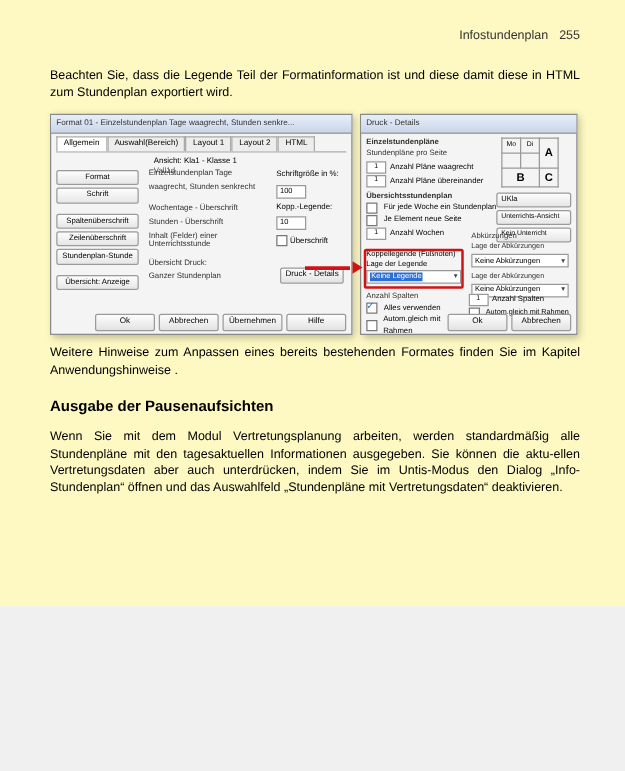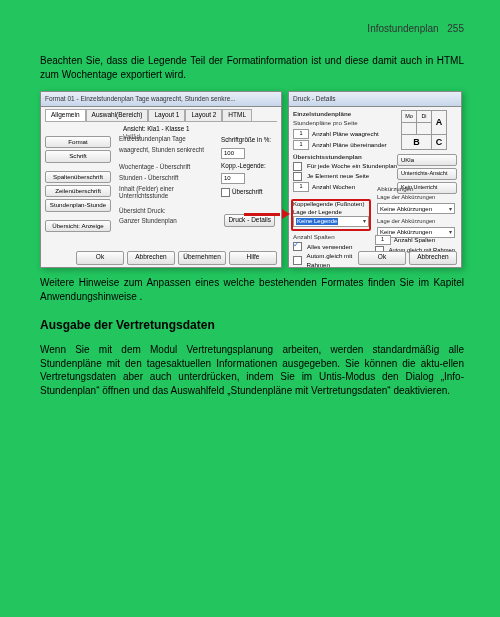--- a/index.html
+++ b/index.html
@@ -5,22 +5,22 @@
   body {
     margin: 0;
     padding: 0;
     background: #f0f0f0;
     font-family: Arial, Helvetica, sans-serif;
     display: flex;
     justify-content: center;
   }
   .page {
     width: 500px;
-    height: 617px;
-    background: #22c55e;
+    height: 485px;
+    background: #fef9c3;
     position: relative;
     box-sizing: border-box;
     padding: 24px 36px 24px 40px;
     font-size: 10px;
     color: #000;
     line-height: 1.35;
   }
   .header-right {
     position: absolute;
     top: 22px;
@@ -295,21 +295,21 @@
 </style>
 </head>
 <body>
 
 <div class="page">
   <div class="header-right">
     <span>Infostundenplan</span>
     <span class="page-num">255</span>
   </div>
 
-  <p class="para first">Beachten Sie, dass die Legende Teil der Formatinformation ist und diese damit auch in HTML zum Wochentage exportiert wird.</p>
+  <p class="para first">Beachten Sie, dass die Legende Teil der Formatinformation ist und diese damit diese in HTML zum Stundenplan exportiert wird.</p>
 
   <div class="screenshot-wrap">
 
     <div class="dlg dlg-left">
       <div class="dlg-titlebar">Format 01 - Einzelstundenplan Tage waagrecht, Stunden senkre...</div>
       <div class="dlg-body">
         <div class="tabstrip">
           <div class="tab active">Allgemein</div>
           <div class="tab">Auswahl(Bereich)</div>
           <div class="tab">Layout 1</div>
@@ -465,18 +465,18 @@
       </div>
     </div>
 
     <div class="highlight-box hl1"></div>
     <div class="arrow">
       <div class="arrow-line"></div>
       <div class="arrow-head"></div>
     </div>
   </div>
 
-  <p class="para">Weitere Hinweise zum Anpassen eines welche bestehenden Formates finden Sie im Kapitel Anwendungshinweise .</p>
-
-
-  <div class="h2">Ausgabe der Vertretungsdaten</div>
+  <p class="para">Weitere Hinweise zum Anpassen eines bereits bestehenden Formates finden Sie im Kapitel Anwendungshinweise .</p>
+
+  <div class="h2">Ausgabe der Pausenaufsichten</div>
+
   <p class="para">Wenn Sie mit dem Modul Vertretungsplanung arbeiten, werden standardmäßig alle Stundenpläne mit den tagesaktuellen Informationen ausgegeben. Sie können die aktu-ellen Vertretungsdaten aber auch unterdrücken, indem Sie im Untis-Modus den Dialog „Info-Stundenplan“ öffnen und das Auswahlfeld „Stundenpläne mit Vertretungsdaten“ deaktivieren.</p>
 </div>
 
 </body></html>

